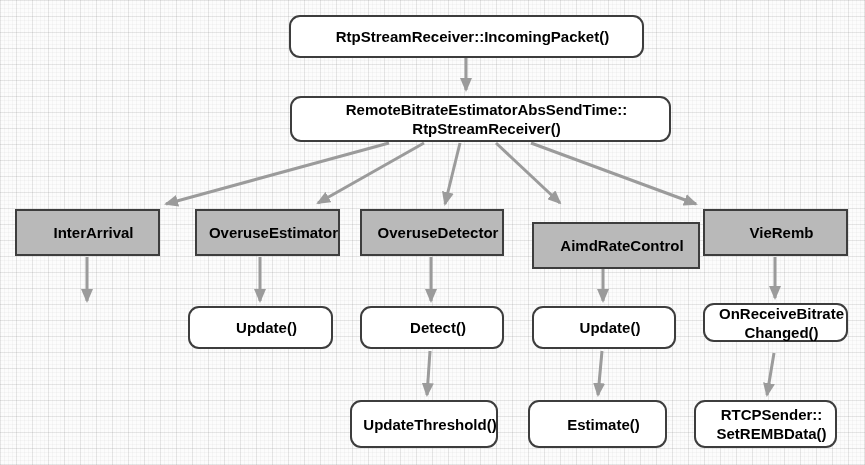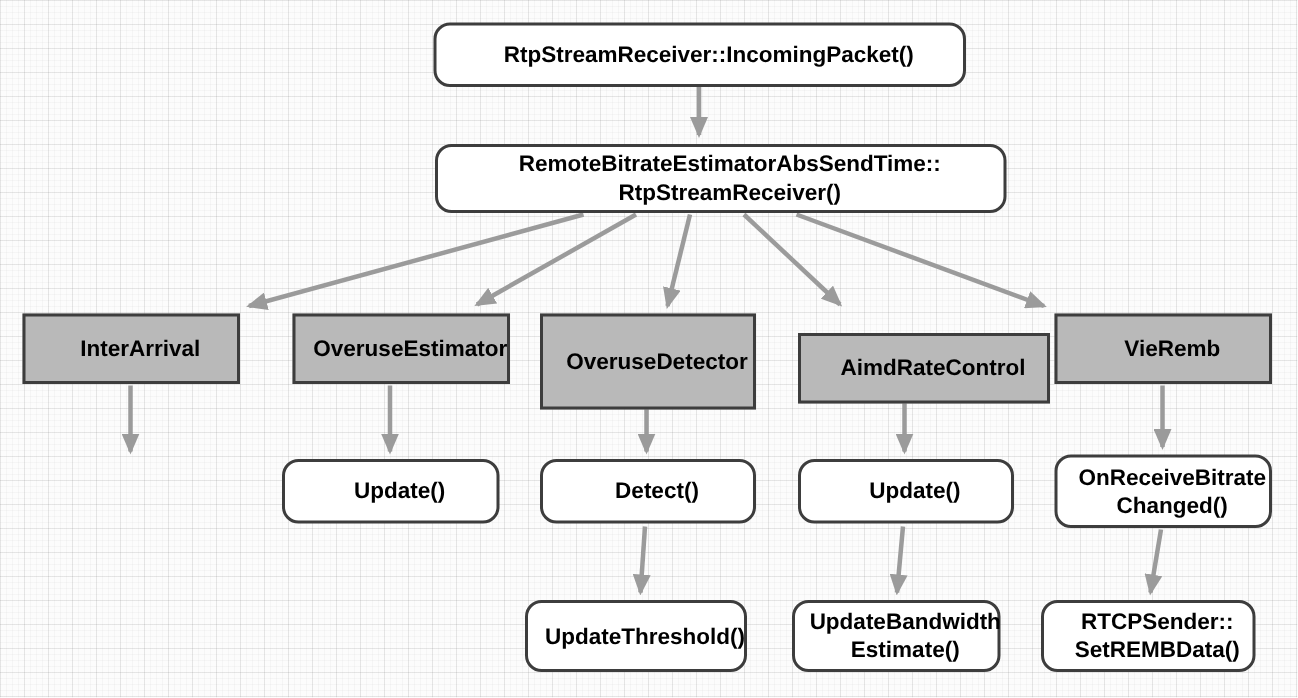--- a/index.html
+++ b/index.html
@@ -95,21 +95,21 @@
   </div>
 
   <div class="node grayrect" style="left:15px; top:209px; width:145px; height:47px;">
     <span>InterArrival</span>
   </div>
 
   <div class="node grayrect" style="left:195px; top:209px; width:145px; height:47px;">
     <span>OveruseEstimator</span>
   </div>
 
-  <div class="node grayrect" style="left:360px; top:209px; width:144px; height:64px;">
+  <div class="node grayrect" style="left:360px; top:209px; width:144px; height:47px;">
     <span>OveruseDetector</span>
   </div>
 
   <div class="node grayrect" style="left:532px; top:222px; width:168px; height:47px;">
     <span>AimdRateControl</span>
   </div>
 
   <div class="node grayrect" style="left:703px; top:209px; width:145px; height:47px;">
     <span>VieRemb</span>
   </div>
@@ -120,31 +120,30 @@
   </div>
 
   <div class="node rounded" style="left:360px; top:306px; width:144px; height:43px;">
     <span>Detect()</span>
   </div>
 
   <div class="node rounded" style="left:532px; top:306px; width:144px; height:43px;">
     <span>Update()</span>
   </div>
 
-  <div class="node rounded" style="left:703px; top:303px; width:145px; height:49px;">
+  <div class="node rounded" style="left:703px; top:303px; width:145px; height:39px;">
     <span>OnReceiveBitrate</span>
     <span>Changed()</span>
   </div>
 
   <div class="node rounded" style="left:350px; top:400px; width:148px; height:48px;">
     <span>UpdateThreshold()</span>
   </div>
 
   <div class="node rounded" style="left:528px; top:400px; width:139px; height:48px;">
-    <span>UpdateBandwidth</span>
     <span>Estimate()</span>
   </div>
 
   <div class="node rounded" style="left:694px; top:400px; width:143px; height:48px;">
     <span>RTCPSender::</span>
     <span>SetREMBData()</span>
   </div>
 
 </div>
 

